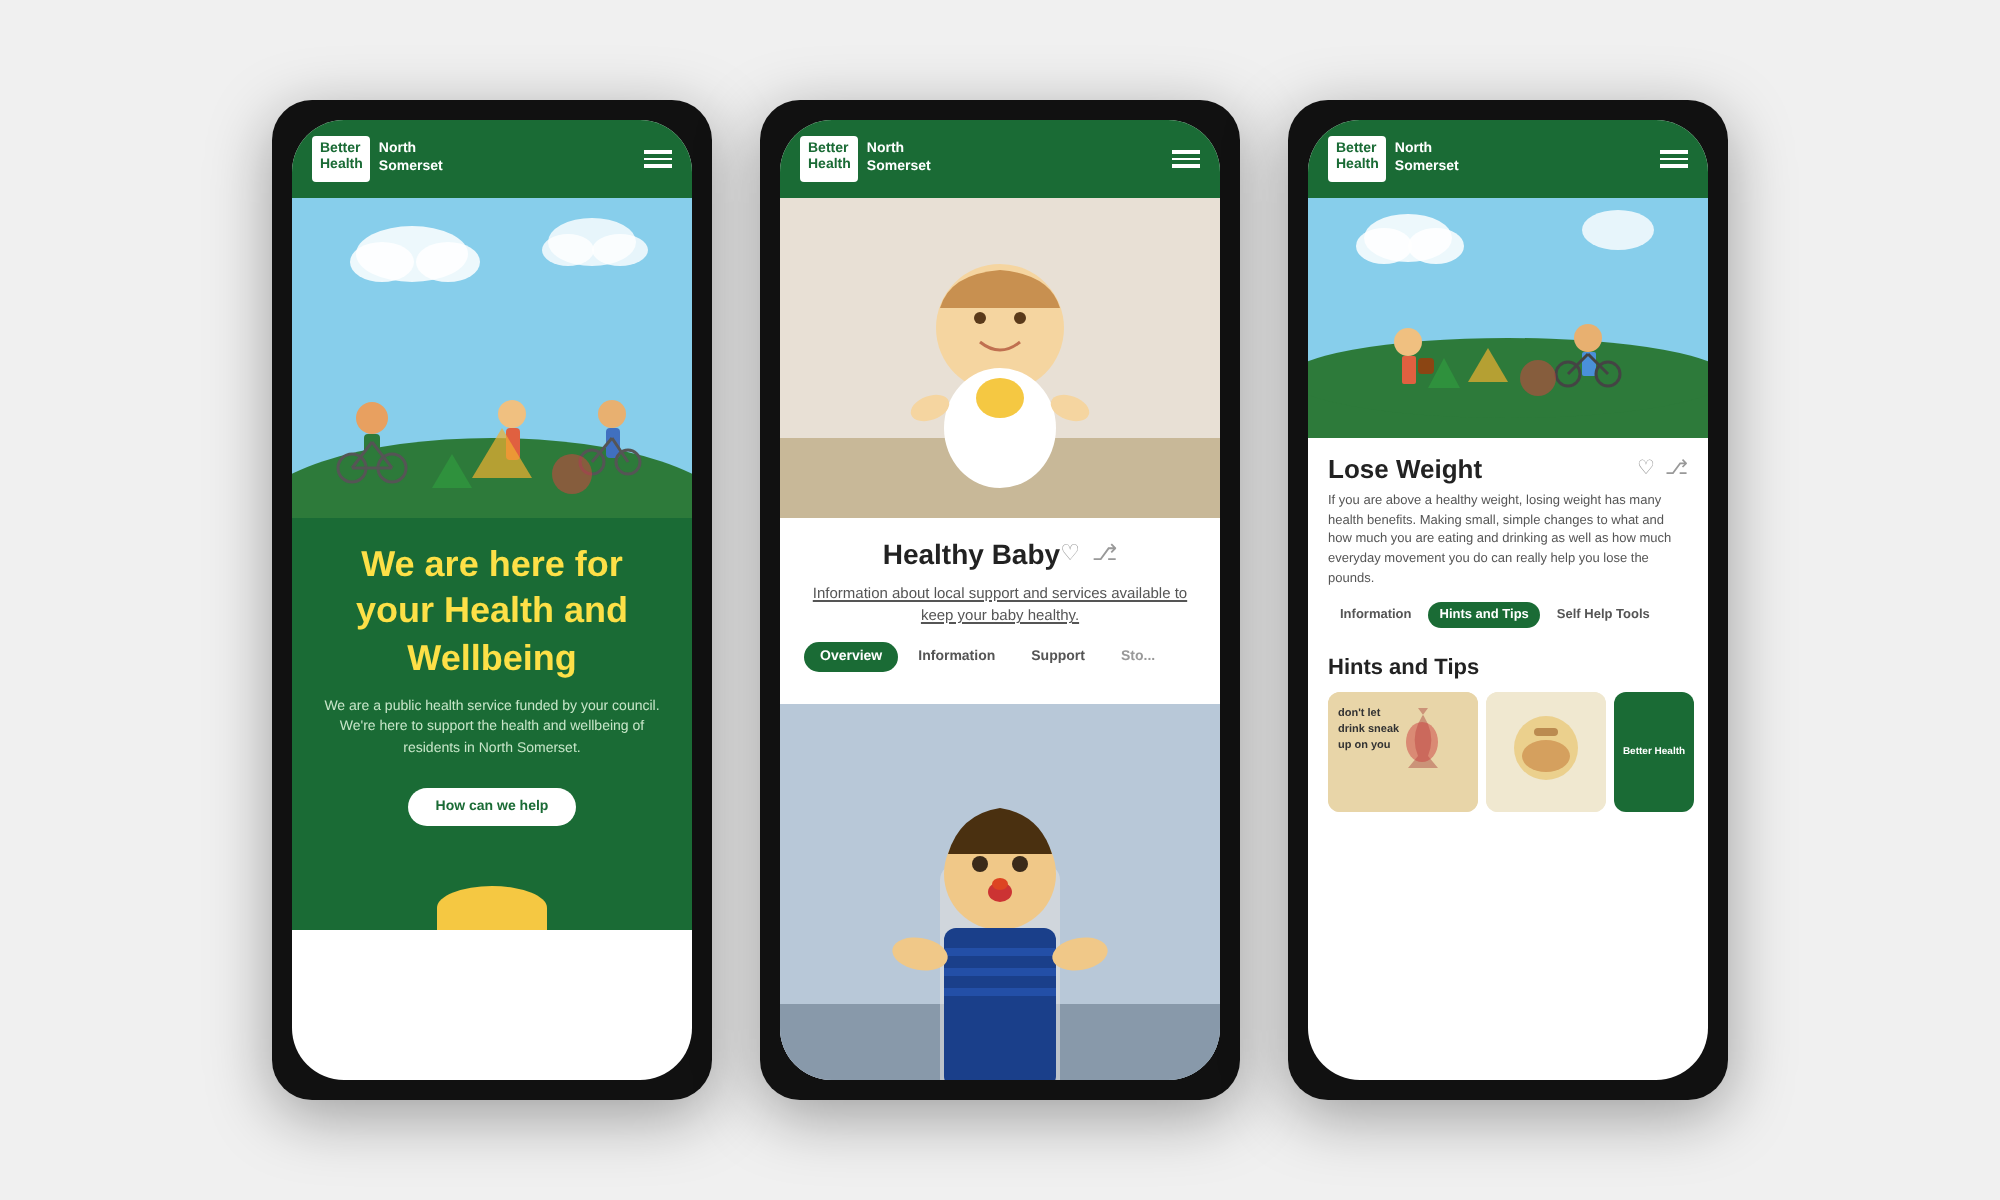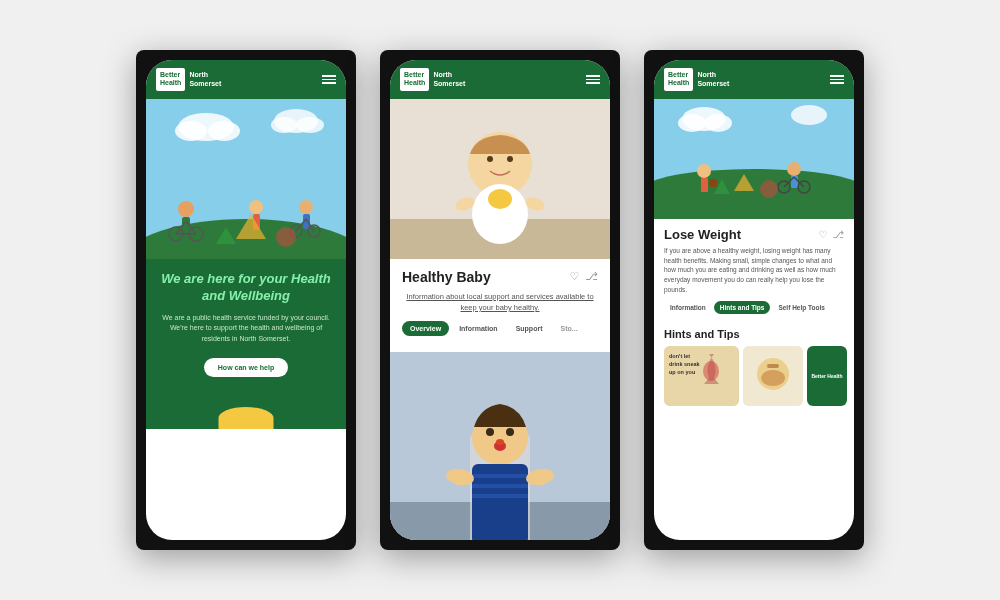--- a/index.html
+++ b/index.html
@@ -10,21 +10,21 @@
       display: flex;
       align-items: center;
       justify-content: center;
       gap: 24px;
       font-family: Arial, sans-serif;
       overflow: hidden;
     }
 
     .phone-wrapper {
       background: #111;
-      border-radius: 8px;
+      border-radius: 20px;
       padding: 10px;
       box-shadow: 0 8px 32px rgba(0,0,0,0.35);
     }
 
     .phone-screen {
       border-radius: 26px;
       overflow: hidden;
       background: #fff;
       position: relative;
     }
@@ -90,26 +90,25 @@
       overflow: hidden;
     }
 
     .hero-green-content {
       background: #1a6b35;
       padding: 12px 14px;
       text-align: center;
     }
 
     .hero-title {
-      color: #86efac;
-      font-size: 13px;
+      color: #fde047;
+      font-size: 18px;
       font-weight: bold;
       line-height: 1.3;
       margin-bottom: 8px;
-      font-style: italic;
     }
 
     .hero-subtitle {
       color: #c8e6c9;
       font-size: 7px;
       line-height: 1.5;
       margin-bottom: 12px;
     }
 
     .cta-button {
@@ -135,21 +134,21 @@
       overflow: hidden;
     }
 
     .card-info {
       padding: 10px 12px;
     }
 
     .card-title-row {
       display: flex;
       align-items: center;
-      justify-content: space-between;
+      justify-content: center;
       margin-bottom: 6px;
     }
 
     .card-title {
       font-size: 14px;
       font-weight: bold;
       color: #222;
     }
 
     .card-icons {

